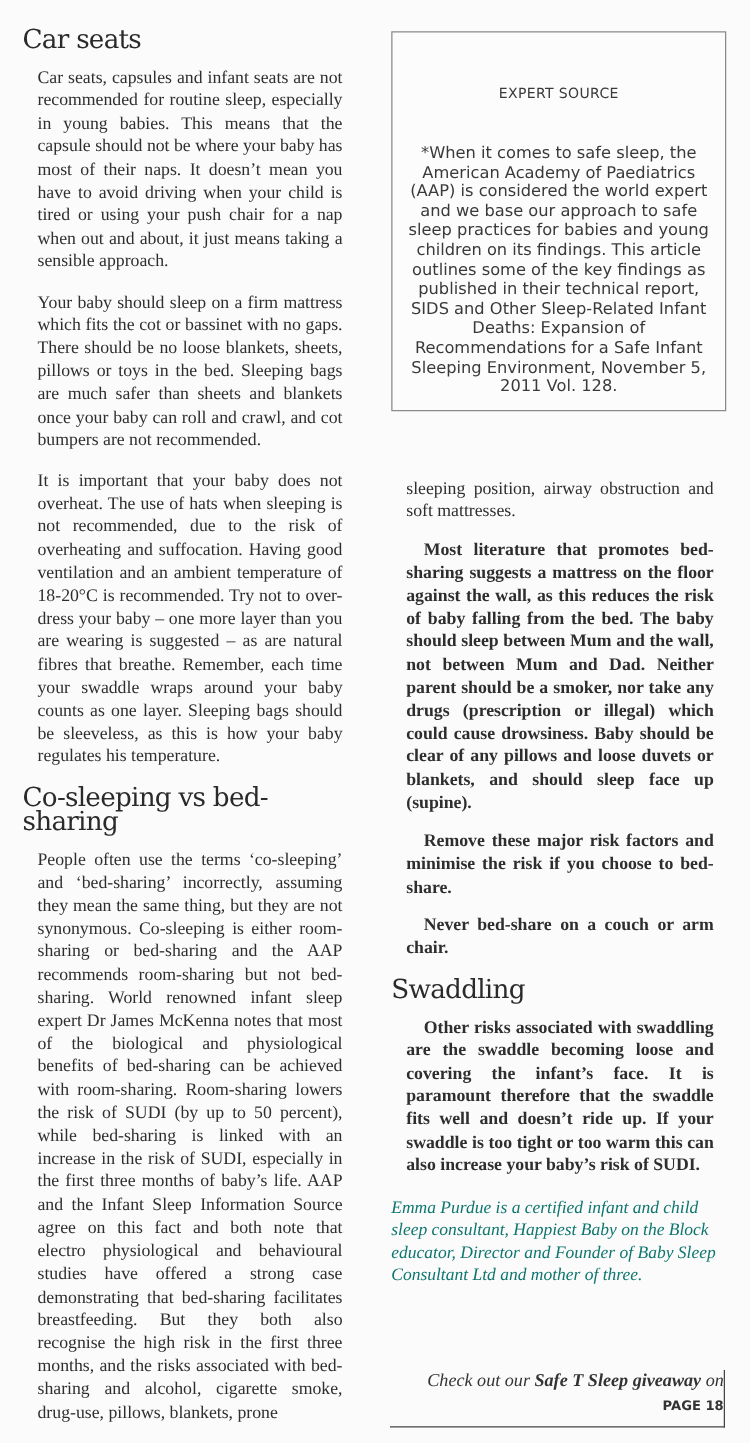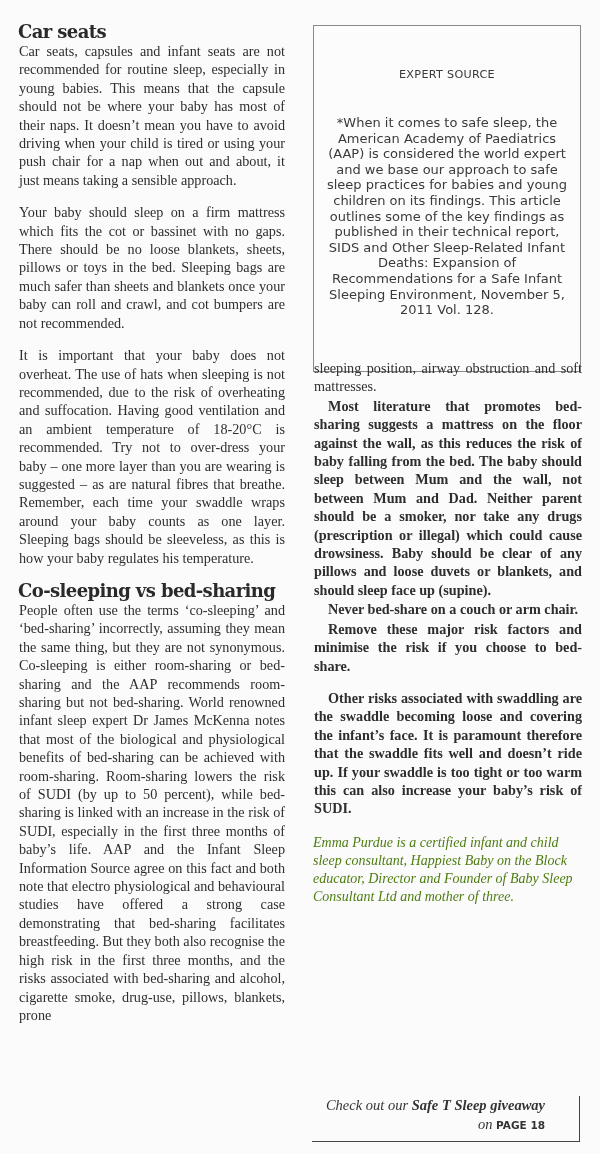--- a/index.html
+++ b/index.html
@@ -6,52 +6,52 @@
   body {
     width: 600px; height: 1154px; overflow: hidden;
     background: #fbfbfc;
     color: #2e2e2e;
     font-family: "Liberation Serif", "DejaVu Serif", serif;
     position: relative;
   }
   .col { position: absolute; }
   #col-left { left: 18px; top: 22px; width: 268px; }
   h2 {
-    margin: 0; font-family: "DejaVu Serif", serif; font-weight: bold;
-    font-size: 18px; line-height: 19px; letter-spacing: -0.6px; color: #2a2a2a;
+    margin: 0; font-family: "DejaVu Serif", serif; font-weight: normal;
+    font-size: 21px; line-height: 19px; letter-spacing: -0.6px; color: #2a2a2a;
   }
   p {
-    margin: 1px; font-size: 14.2px; line-height: 18.4px; text-align: justify;
+    margin: 12px; font-size: 14.2px; line-height: 18.4px; text-align: justify;
     text-align-last: left;
   }
   p.indent { text-indent: 14px; font-weight: bold; }
   .section { margin-bottom: 14px; }
   #sec-cots { margin-top: 3px; }
   #sec-room { margin-top: 12px; }
   #sec-cosleep { margin-top: 12px; }
 
   #expert-box {
-    position: absolute; left: 313px; top: 25px; width: 268px; height: 347px;
+    position: absolute; left: 313px; top: 25px; width: 268px; height: 304px;
     border: 1.5px solid #8a8a8a; box-sizing: border-box; background: #fcfcfc;
     font-family: "DejaVu Sans", sans-serif; text-align: center; color: #3a3a3a;
   }
   #expert-title { margin-top: 42px; font-size: 11.2px; letter-spacing: 0.3px; }
   #expert-body {
     margin: 34px 12px 0 12px; font-size: 13px; line-height: 15.6px;
   }
 
-  #right-flow { position: absolute; left: 313px; top: 358px; width: 270px; }
+  #right-flow { position: absolute; left: 313px; top: 370px; width: 270px; }
   #sec-swaddle { margin-top: 14px; }
   #bio {
-    margin-top: 16px; font-style: italic; font-size: 14px; line-height: 18.2px; color: #4d7c0f;
+    margin-top: 16px; font-style: italic; font-size: 14px; line-height: 18.2px; color: #0f766e;
   }
   #callout {
     position: absolute; left: 312px; top: 1096px; width: 268px; height: 46px;
     border-right: 1.5px solid #444; border-bottom: 1.5px solid #444;
-    box-sizing: border-box; text-align: right; padding-right: 34px;
+    box-sizing: border-box; text-align: right; padding-right: 0;
     font-size: 14.5px; line-height: 18.5px; color: #333;
   }
   #callout .it { font-style: italic; }
   #callout .bi { font-style: italic; font-weight: bold; }
   #callout .pg { font-family: "DejaVu Sans", sans-serif; font-weight: bold; font-size: 10.5px; }
   .end-mark { font-family: "DejaVu Sans", sans-serif; font-size: 11px; }
 </style>
 </head>
 <body>
 
@@ -73,24 +73,25 @@
 </div>
 
 <div id="expert-box">
   <div id="expert-title">EXPERT SOURCE</div>
   <div id="expert-body">*When it comes to safe sleep, the American Academy of Paediatrics (AAP) is considered the world expert and we base our approach to safe sleep practices for babies and young children on its findings. This article outlines some of the key findings as published in their technical report, SIDS and Other Sleep-Related Infant Deaths: Expansion of Recommendations for a Safe Infant Sleeping Environment, November 5, 2011 Vol. 128.</div>
 </div>
 
 <div id="right-flow">
   <p>sleeping position, airway obstruction and soft mattresses.</p>
   <p class="indent">Most literature that promotes bed-sharing suggests a mattress on the floor against the wall, as this reduces the risk of baby falling from the bed. The baby should sleep between Mum and the wall, not between Mum and Dad. Neither parent should be a smoker, nor take any drugs (prescription or illegal) which could cause drowsiness. Baby should be clear of any pillows and loose duvets or blankets, and should sleep face up (supine).</p>
+  <p class="indent">Remove these major risk factors and minimise the risk if you choose to bed-share.</p>
   <p class="indent">Never bed-share on a couch or arm chair.</p>
-  <p class="indent">Remove these major risk factors and minimise the risk if you choose to bed-share.</p>
 
   <div id="sec-swaddle">
+    <h2>Swaddling</h2>
     <p class="indent">Other risks associated with swaddling are the swaddle becoming loose and covering the infant’s face. It is paramount therefore that the swaddle fits well and doesn’t ride up. If your swaddle is too tight or too warm this can also increase your baby’s risk of SUDI.</p>
   </div>
 
   <div id="bio">Emma Purdue is a certified infant and child sleep consultant, Happiest Baby on the Block educator, Director and Founder of Baby Sleep Consultant Ltd and mother of three.</div>
 </div>
 
 <div id="callout">
   <span class="it">Check out our </span><span class="bi">Safe T Sleep giveaway</span><span class="it"> on </span><span class="pg">PAGE 18</span>
 </div>
 

